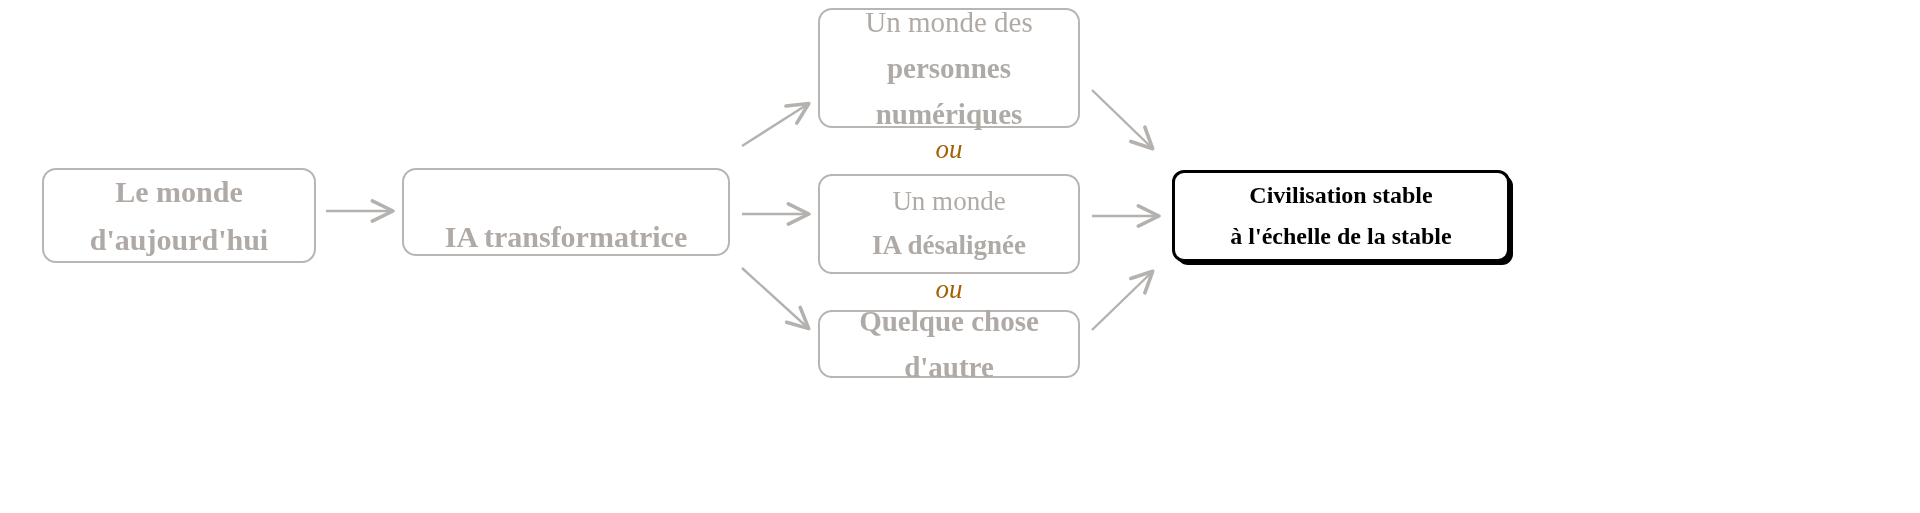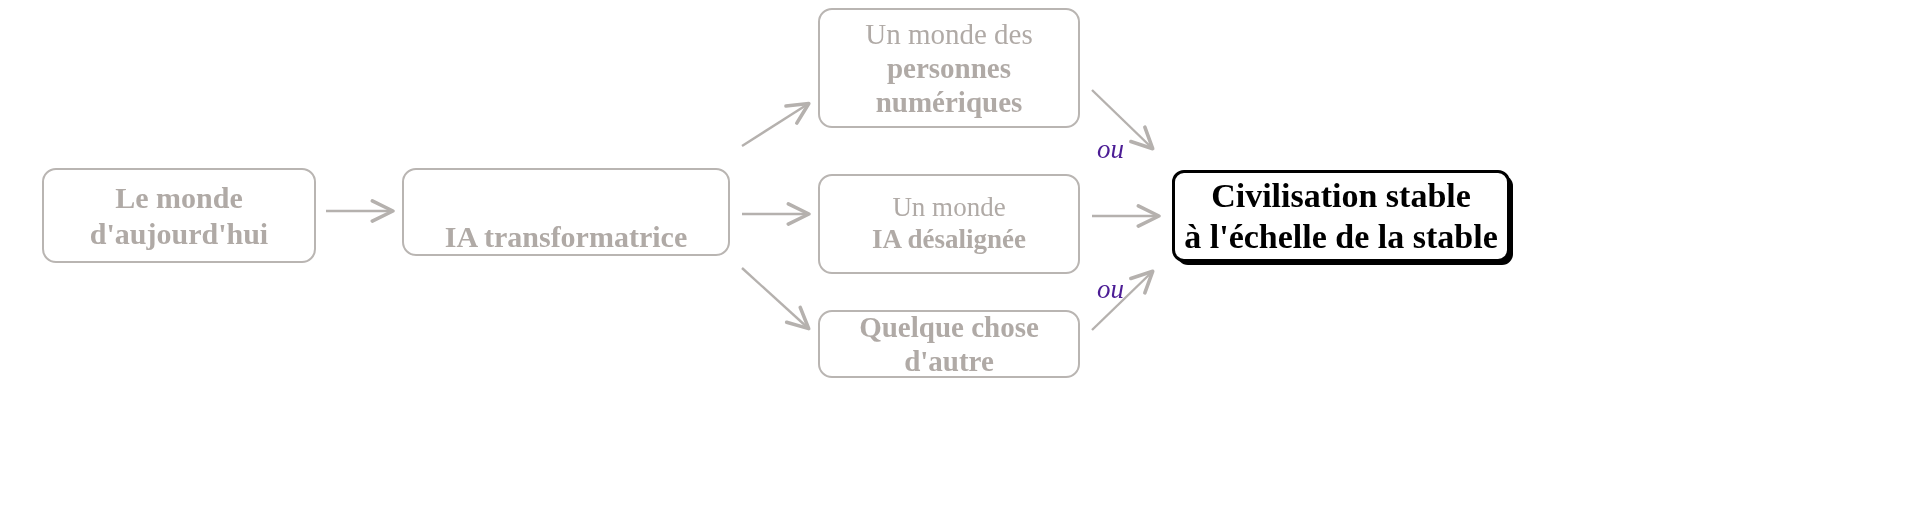--- a/index.html
+++ b/index.html
@@ -5,40 +5,40 @@
   html,body{margin:0;padding:0;background:#ffffff;}
   body{width:1920px;height:513px;overflow:hidden;
        font-family:"Liberation Serif","DejaVu Serif",serif;}
   #stage{position:relative;width:1920px;height:513px;background:#fff;}
 
   svg.edges{position:absolute;left:0;top:0;width:1920px;height:513px;overflow:visible;}
 
   .node{position:absolute;box-sizing:border-box;
         display:flex;flex-direction:column;align-items:center;justify-content:center;
         border:2px solid #b9b5b2;border-radius:14px;background:#ffffff;
-        color:#b0aaa6;text-align:center;line-height:1.18;}
+        color:#b0aaa6;text-align:center;line-height:1.18;gap:12px;}
   .node .ln{display:block;white-space:nowrap;}
   .ln.b{font-weight:bold;}
   .ln.r{font-weight:normal;}
 
   
   #n-today      {left:42px;  top:168px; width:274px; height:95px;  font-size:30px;text-align:right;}
   #n-transform  {left:402px; top:168px; width:328px; height:88px;  font-size:30px;justify-content:flex-end;}
   #n-digital    {left:818px; top:8px;   width:262px; height:120px; font-size:29px;}
   #n-unaligned  {left:818px; top:168px; width:262px; height:100px; font-size:27px;margin-top:6px;}
   #n-other      {left:818px; top:310px; width:262px; height:68px;  font-size:29px;}
 
   #n-stable{left:1172px; top:170px; width:338px; height:92px;
             border:3px solid #000000; border-radius:12px; color:#000000;
-            font-size:34px; font-weight:bold; line-height:1.22;
+            font-size:24px; font-weight:bold; line-height:1.22;
             box-shadow:4px 4px 0 -1px #000;}
   #n-stable .ln{font-weight:bold;}
 
   .ou{position:absolute;font-style:italic;font-weight:normal;
-      color:#4c1d95;font-size:27px;text-align:right;width:262px;left:862px;}
+      color:#a16207;font-size:27px;text-align:center;width:262px;left:818px;}
   #ou-1{top:134px;}
   #ou-2{top:274px;}
 </style>
 </head>
 <body>
 
 <div id="stage">
 
   <svg class="edges" viewBox="0 0 1920 513" xmlns="http://www.w3.org/2000/svg">
     <defs>

